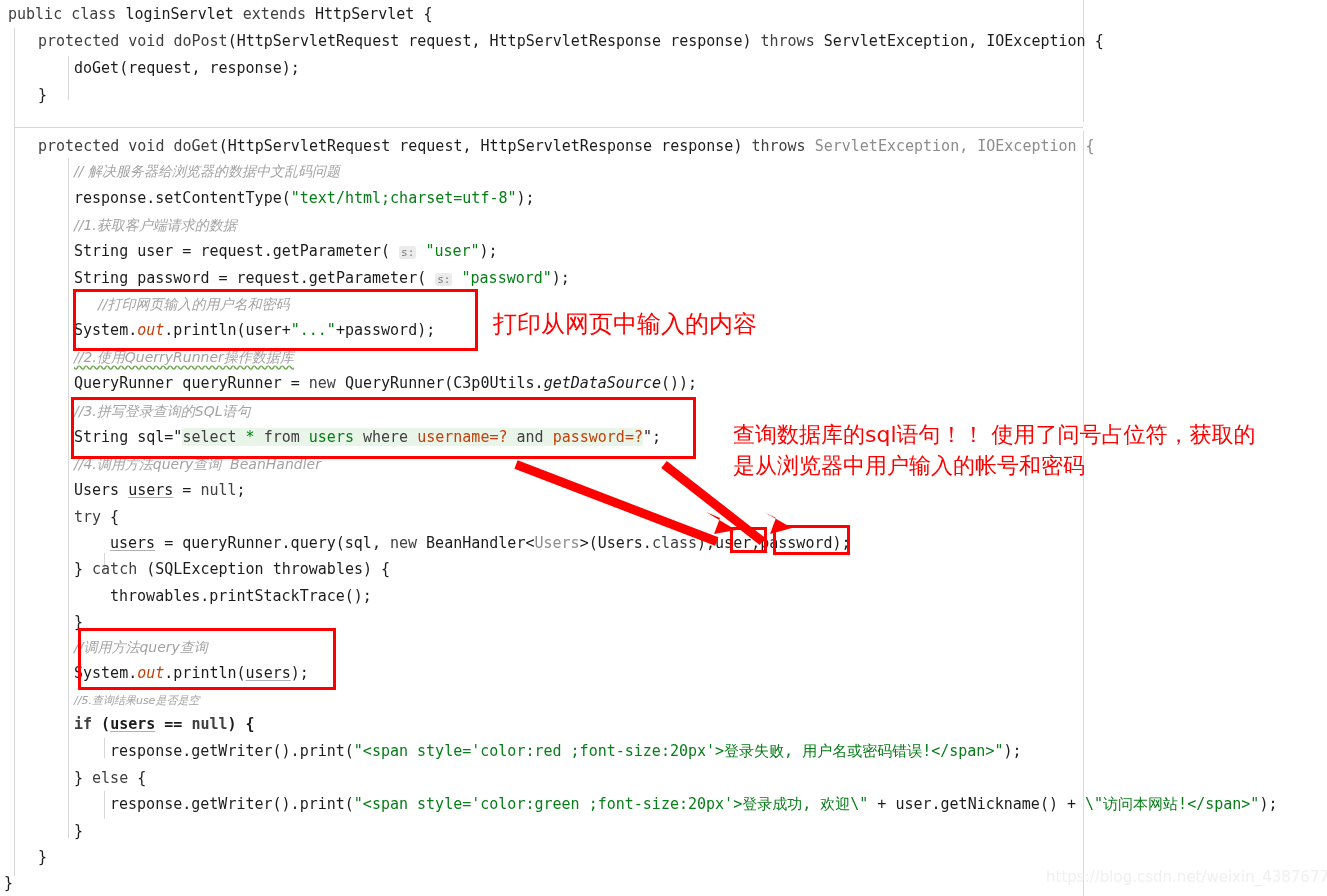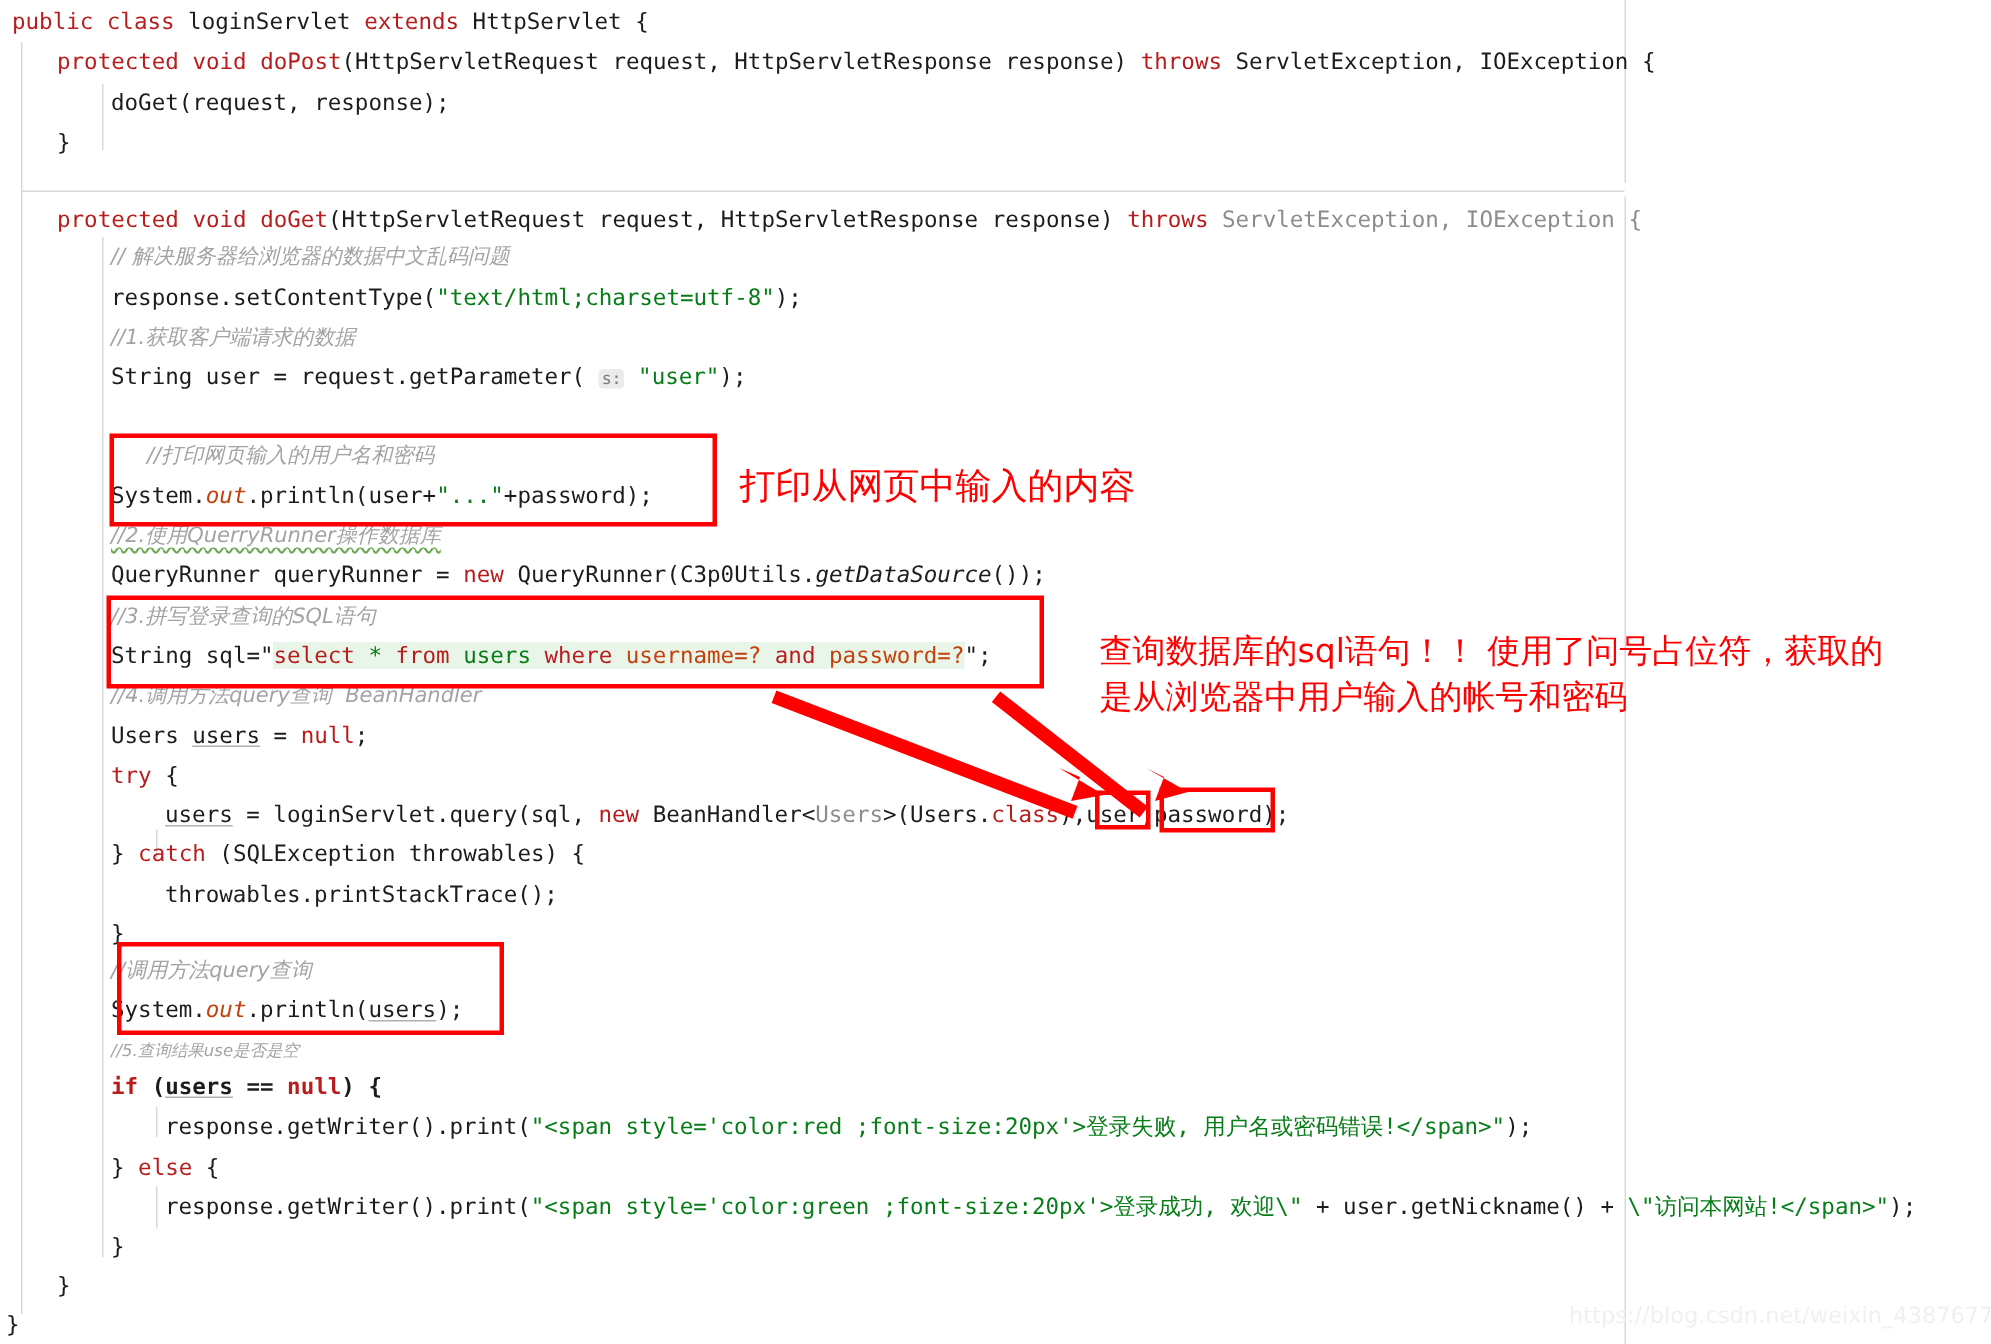--- a/index.html
+++ b/index.html
@@ -24,21 +24,21 @@
   }
   .line {
     position: absolute;
     white-space: pre;
     font-family: "DejaVu Sans Mono", "Liberation Mono", monospace;
     font-size: 15px;
     line-height: 18px;
     color: #1c1c1c;
     letter-spacing: 0px;
   }
-  .kw      { color: #b91c1c; }
+  .kw      { color: #404040; }
   .str     { color: #067d17; }
   .cmt     { color: #a3a3a3; font-style: italic; }
   .fld     { color: #c2410c; font-style: italic; }
   .dim     { color: #8c8c8c; }
   .static-it { font-style: italic; }
   .und     { text-decoration: underline; text-decoration-color: #b0b0b0; text-underline-offset: 2px; }
   .hint {
     background: #ebebeb;
     color: #7a7a7a;
     border-radius: 3px;
@@ -140,40 +140,41 @@
     <div class="line" style="left:38px; top:137px;"><span class="kw">protected</span> <span class="kw">void</span> <span class="kw">doGet</span><span>(HttpServletRequest request, HttpServletResponse response) </span><span class="kw">throws</span><span class="dim"> ServletException, IOException {</span></div>
 
     <div class="line cmt cjk" style="left:74px; top:162px; font-size:14px;"><span>// 解决服务器给浏览器的数据中文乱码问题</span></div>
 
     <div class="line" style="left:74px; top:189px;"><span>response.setContentType(</span><span class="str">"text/html;charset=utf-8"</span><span>);</span></div>
 
     <div class="line cmt cjk" style="left:74px; top:216px; font-size:14px;"><span>//1.获取客户端请求的数据</span></div>
 
     <div class="line" style="left:74px; top:242px;"><span>String user = request.getParameter( </span><span class="hint">s:</span> <span class="str">"user"</span><span>);</span></div>
 
+    <div class="line" style="left:74px; top:269px;"><span>String password = request.getParameter( </span><span class="hint">s:</span> <span class="str">"password"</span><span>);</span></div>
 
     <div class="line cmt cjk" style="left:74px; top:295px; font-size:14px;margin-left:24px;"><span>//打印网页输入的用户名和密码</span></div>
 
     <div class="line" style="left:74px; top:321px;"><span>System.</span><span class="fld">out</span><span>.println(user+</span><span class="str">"..."</span><span>+password);</span></div>
 
     <div class="line cmt cjk" style="left:74px; top:348px; font-size:14px;"><span class="squig">//2.使用QuerryRunner操作数据库</span></div>
 
     <div class="line" style="left:74px; top:374px;"><span>QueryRunner queryRunner = </span><span class="kw">new</span><span> QueryRunner(C3p0Utils.</span><span class="static-it">getDataSource</span><span>());</span></div>
 
     <div class="line cmt cjk" style="left:74px; top:402px; font-size:14px;"><span>//3.拼写登录查询的SQL语句</span></div>
 
     <div class="line" style="left:74px; top:428px;"><span>String sql="</span><span class="sqlbg"><span class="kw">select</span><span class="str"> * </span><span class="kw">from</span><span class="str"> users </span><span class="kw">where</span><span class="fld" style="font-style:normal"> username=? </span><span class="kw">and</span><span class="fld" style="font-style:normal"> password=?</span></span><span>";</span></div>
 
     <div class="line cmt cjk" style="left:74px; top:455px; font-size:14px;"><span>//4.调用方法query查询  BeanHandler</span></div>
 
     <div class="line" style="left:74px; top:481px;"><span>Users </span><span class="und">users</span><span> = </span><span class="kw">null</span><span>;</span></div>
 
     <div class="line" style="left:74px; top:508px;"><span class="kw">try</span><span> {</span></div>
 
-    <div class="line" style="left:110px; top:534px;"><span class="und">users</span><span> = loginServlet.query(sql, </span><span class="kw">new</span><span> BeanHandler&lt;</span><span class="dim">Users</span><span>&gt;(Users.</span><span class="kw">class</span><span>),</span><span>user</span><span>,</span><span>password</span><span>);</span></div>
+    <div class="line" style="left:110px; top:534px;"><span class="und">users</span><span> = queryRunner.query(sql, </span><span class="kw">new</span><span> BeanHandler&lt;</span><span class="dim">Users</span><span>&gt;(Users.</span><span class="kw">class</span><span>),</span><span>user</span><span>,</span><span>password</span><span>);</span></div>
 
     <div class="line" style="left:74px; top:560px;"><span>} </span><span class="kw">catch</span><span> (SQLException throwables) {</span></div>
 
     <div class="line" style="left:110px; top:587px;"><span>throwables.printStackTrace();</span></div>
 
     <div class="line" style="left:74px; top:613px;"><span>}</span></div>
 
     <div class="line cmt cjk" style="left:74px; top:638px; font-size:14px;"><span>//调用方法query查询</span></div>
 
     <div class="line" style="left:74px; top:664px;"><span>System.</span><span class="fld">out</span><span>.println(</span><span class="und">users</span><span>);</span></div>

